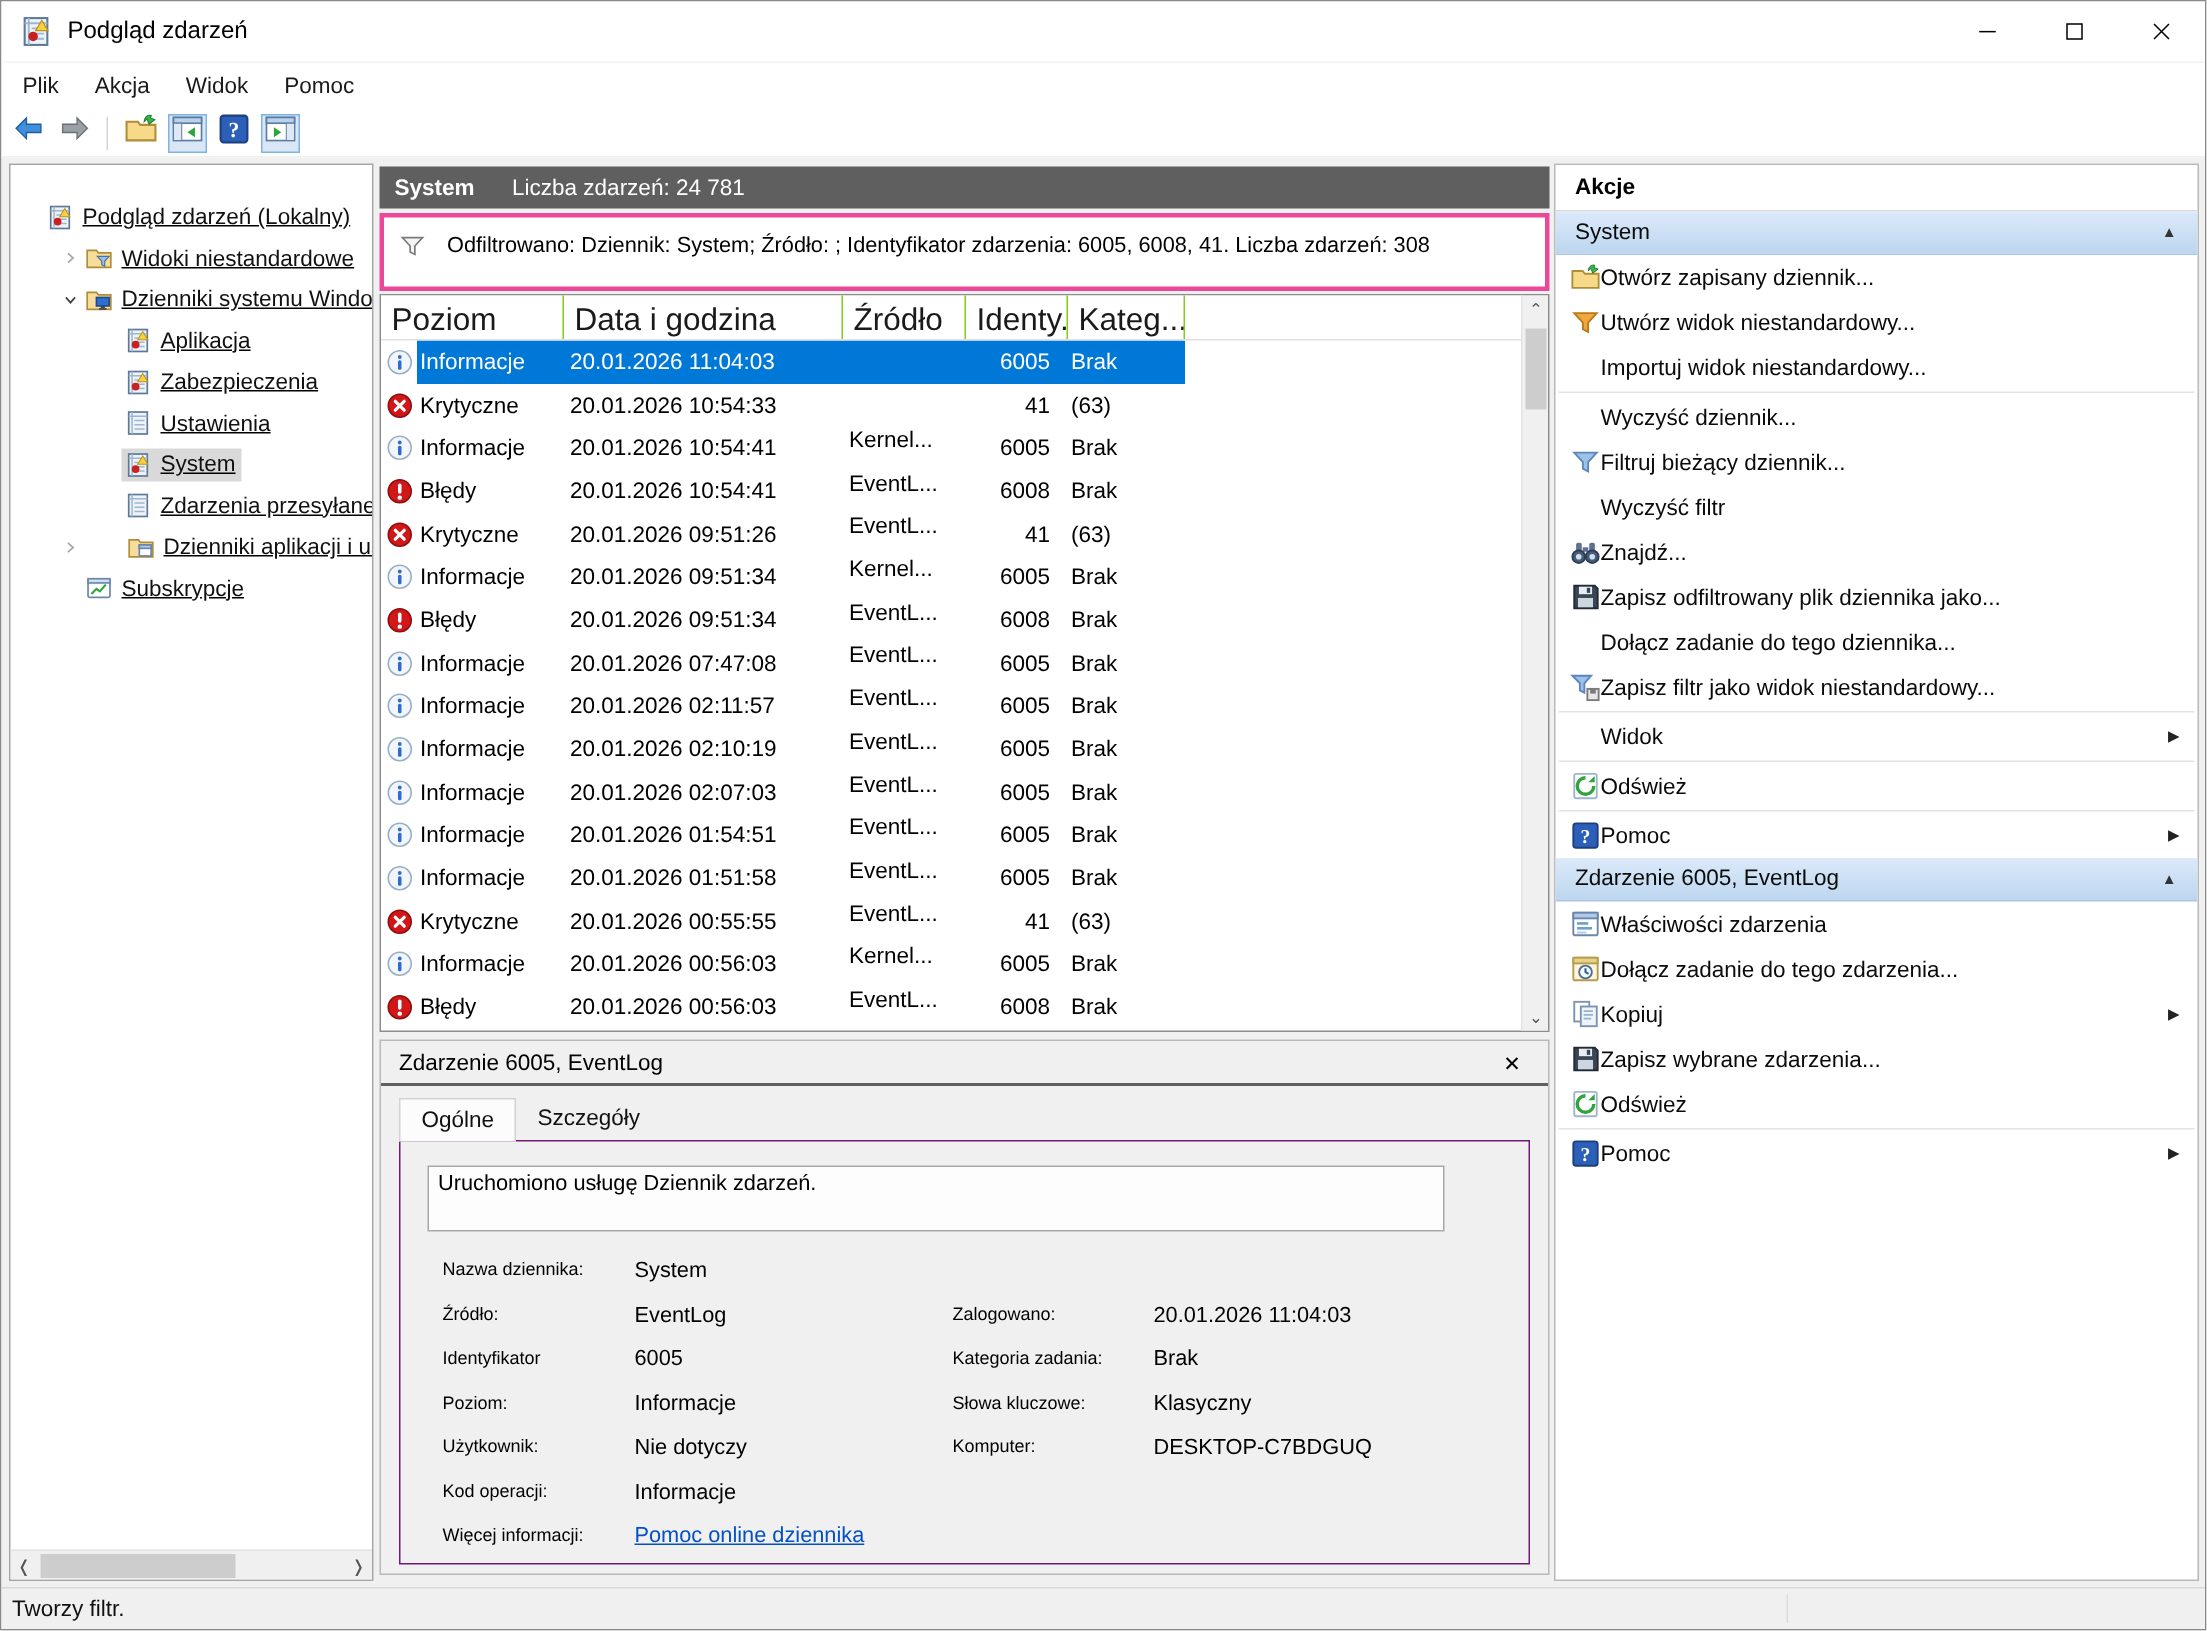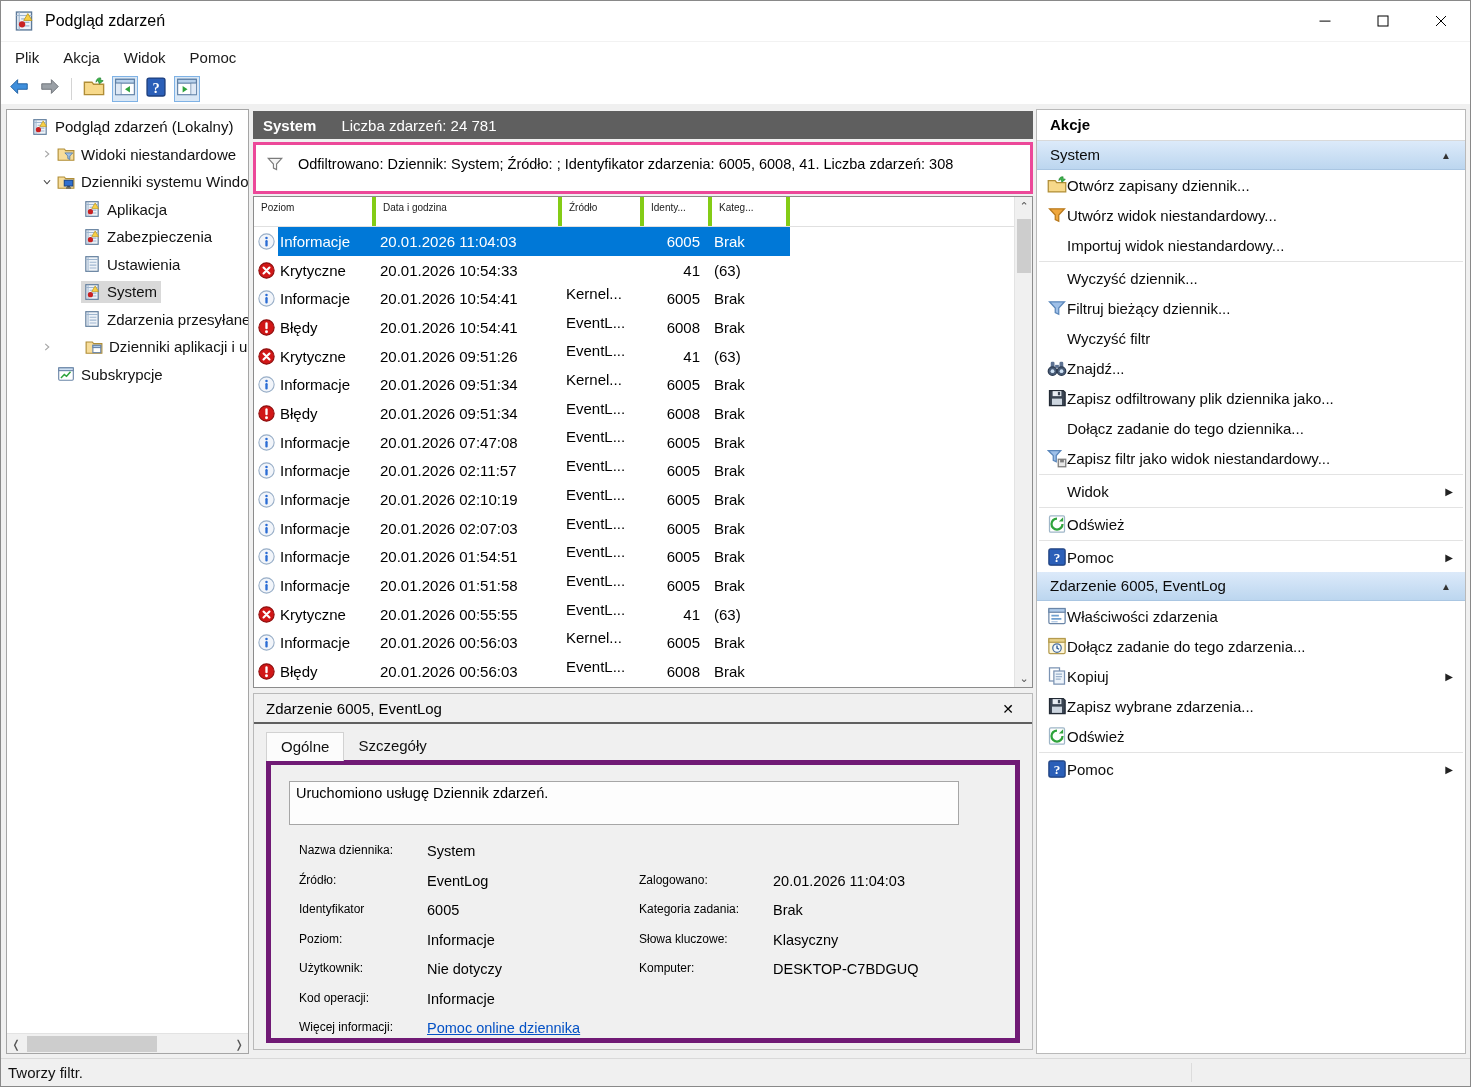--- a/index.html
+++ b/index.html
@@ -25,21 +25,21 @@
   .tb-btn { width:26px; height:26px; margin-left:5px; display:flex; align-items:center; justify-content:center; border:1px solid transparent; }
   .tb-btn svg { width:22px; height:22px; }
   .tb-btn.active { background:#d9e7f5; border:1px solid #7fb2e5; }
   .tb-sep { width:1px; height:22px; background:#d4d4d4; margin:0 4px 0 8px; }
 
   
   .main { position:absolute; top:104px; left:0; right:0; bottom:28px; background:#f0f0f0; }
 
   
   .tree-panel { position:absolute; top:4px; left:5px; width:243px; bottom:4px; background:#fff; border:1px solid #a5a5a5; overflow:hidden; }
-  .tree-rows { position:absolute; top:3px; left:0; right:0; }
+  .tree-rows { position:absolute; top:21px; left:0; right:0;text-decoration:underline; }
   .tree-row { height:27.5px; display:flex; align-items:center; white-space:nowrap; font-size:15px; color:#111; }
   .tree-expander { width:16px; height:16px; flex:0 0 16px; display:flex; align-items:center; justify-content:center; }
   .tree-expander svg { width:14px; height:14px; }
   .tree-label-wrap { display:flex; align-items:center; height:22px; padding:0 4px 0 2px; }
   .tree-label-wrap.selected { background:#d9d9d9; }
   .tree-icon { width:18px; height:18px; flex:0 0 18px; margin-right:6px; }
   .tree-icon svg { width:18px; height:18px; }
   .tree-label { font-size:15px; }
   .hscroll { position:absolute; left:0; right:0; bottom:0; height:20px; background:#f0f0f0; border-top:1px solid #e3e3e3; }
   .hs-arrow { position:absolute; top:0; width:18px; height:20px; display:flex; align-items:center; justify-content:center; color:#555; font-size:11px; }
@@ -50,21 +50,21 @@
   .log-headerbar { position:absolute; top:2px; left:0; right:0; height:28px; background:#5f5f5f; color:#fff; display:flex; align-items:center; font-size:15px; }
   .log-title { font-weight:bold; margin-left:10px; }
   .log-count { margin-left:25px; }
   .filter-bar { position:absolute; top:33px; left:0; right:0; height:52px; background:#fff; border:3px solid #ec4899; display:flex; }
   .filter-icon { width:18px; height:18px; margin:10px 0 0 10px; }
   .filter-icon svg { width:18px; height:18px; }
   .filter-text { margin:11px 0 0 14px; font-size:14.5px; color:#000; }
 
   .event-table { position:absolute; top:87px; left:0; right:0; height:492px; background:#fff; border:1px solid #8c8c8c; }
   .tbl-header { position:absolute; top:0; left:0; right:18px; height:30px; display:flex; border-bottom:1px solid #e0e0e0; background:#fff; }
-  .tbl-col { font-size:10px; color:#1a1a1a; padding:5px 0 0 7px; border-right:4px solid #84cc16; overflow:hidden; white-space:nowrap; }
+  .tbl-col { font-size:21px; color:#1a1a1a; padding:5px 0 0 7px; border-right:1px solid #84cc16; overflow:hidden; white-space:nowrap; }
   .tbl-body { position:absolute; top:30px; left:0; right:18px; bottom:0; overflow:hidden; }
   .tbl-row { height:28.7px; display:flex; align-items:center; }
   .row-icon { width:24px; flex:0 0 24px; display:flex; align-items:center; justify-content:center; }
   .row-icon svg { width:17px; height:17px; }
   .row-rest { display:flex; align-items:center; height:100%; font-size:15px; color:#000; }
   .row-rest.sel { background:#0078d7; color:#fff; }
   .cell { white-space:nowrap; overflow:hidden; }
   .cell-level { width:98px; padding-left:2px; }
   .cell-date { width:186px; padding-left:4px; }
   .cell-source { width:82px; padding-left:4px;margin-top:47px; }
@@ -75,21 +75,21 @@
   .vs-thumb { position:absolute; left:2px; top:22px; width:14px; height:54px; background:#cdcdcd; }
 
   
   .details { position:absolute; top:584px; left:0; right:0; bottom:4px; background:#f0f0f0; border:1px solid #b9b9b9; }
   .det-header { position:absolute; top:0; left:0; right:0; height:30px; border-bottom:2px solid #5f5f5f; display:flex; align-items:center; font-size:15px; color:#000; background:#f0f0f0; }
   .det-header-text { margin-left:12px; }
   .det-close { position:absolute; right:14px; top:5px; width:20px; height:20px; display:flex; align-items:center; justify-content:center; font-size:14px; font-weight:bold; color:#000; }
   .det-tabs { position:absolute; top:38px; left:12px; right:12px; height:29px; display:flex; }
   .det-tab { font-size:15px; color:#111; padding:5px 14px 0 14px; }
   .det-tab.active { background:#fcfcfc; border:1px solid #d2d2d2; border-bottom:none; z-index:2; }
-  .det-content { position:absolute; top:66px; left:12px; right:12px; bottom:6px; background:#f0f0f0; border:5px solid #701a75; }
+  .det-content { position:absolute; top:66px; left:12px; right:12px; bottom:6px; background:#f0f0f0; border:1px solid #701a75; }
   .desc-box { position:absolute; top:16px; left:18px; right:56px; height:44px; background:#fdfdfd; border:1px solid #a6a6a6; font-size:14.5px; color:#000; padding:3px 6px; }
   .fields { position:absolute; top:78px; left:0; right:0; }
   .f-row { position:relative; height:29.5px; }
   .f-label { position:absolute; font-size:12px; color:#000000; }
   .f-value { position:absolute; font-size:14.5px; color:#000; }
   .l-lab { left:28px; } .l-val { left:156px; }
   .r-lab { left:368px; } .r-val { left:502px; }
   .f-link { color:#0451c5; text-decoration:underline; }
 
   

